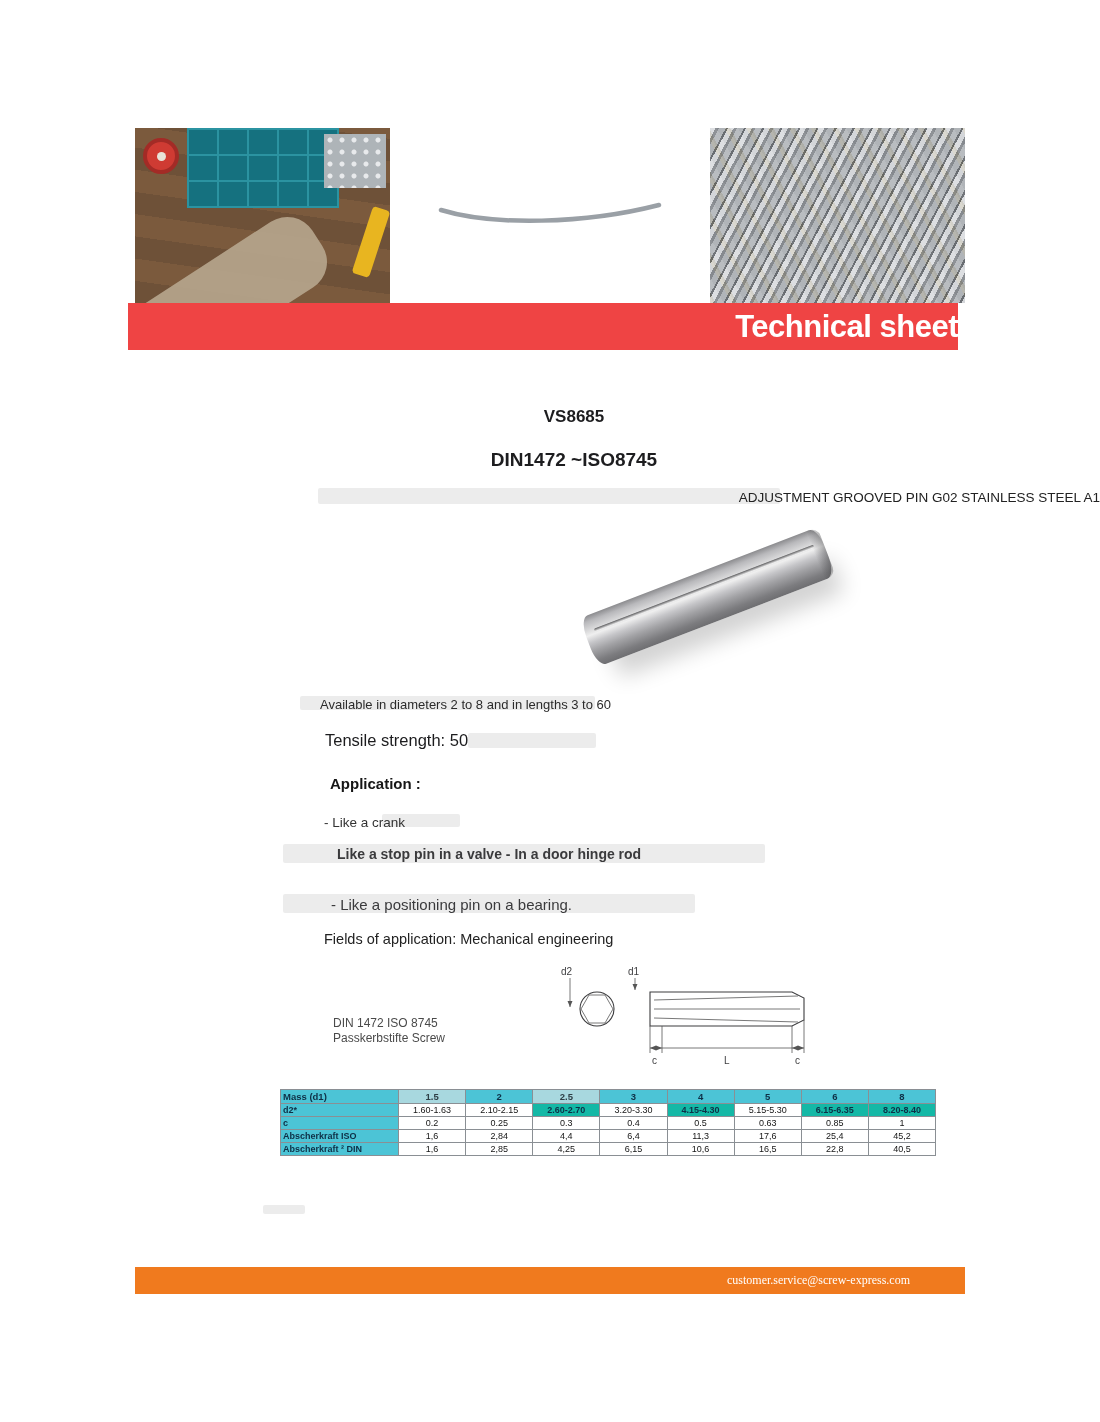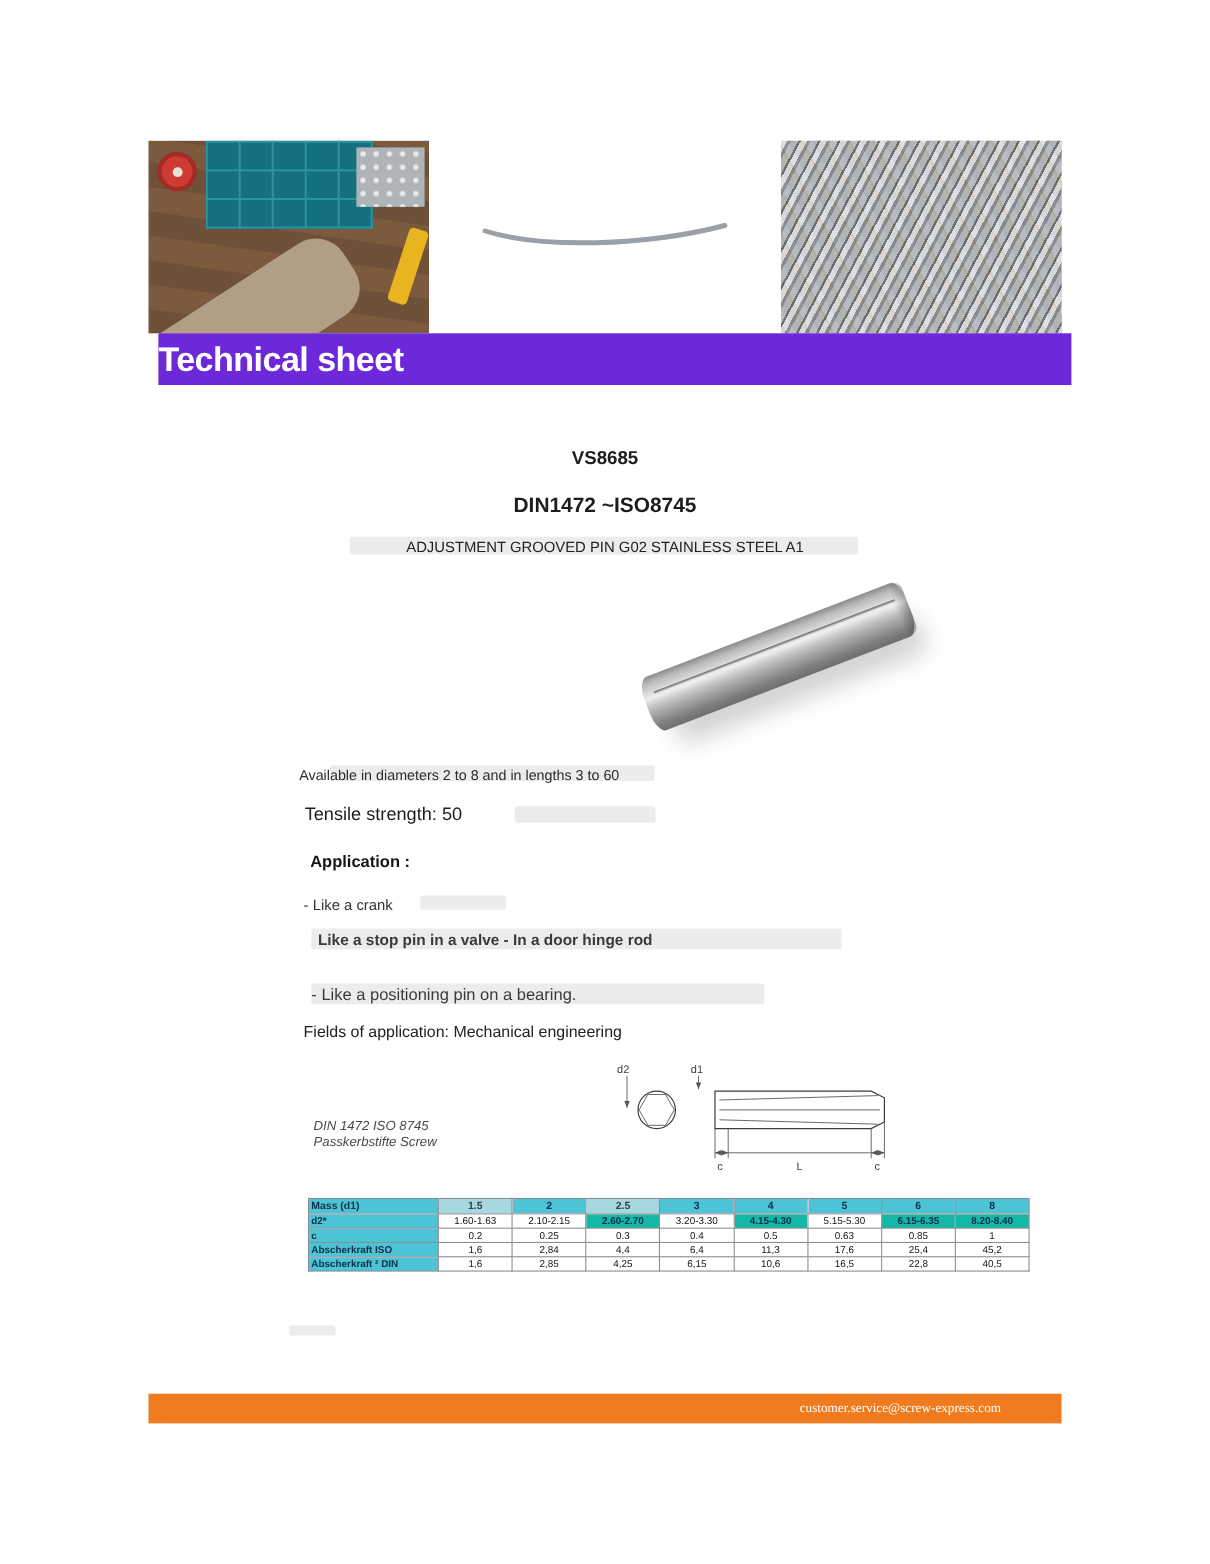--- a/index.html
+++ b/index.html
@@ -30,43 +30,43 @@
       repeating-linear-gradient(118deg, rgba(222,224,227,.85) 0 5px, rgba(130,134,139,.85) 5px 8px, rgba(180,184,188,.85) 8px 14px, rgba(96,100,105,.85) 14px 16px),
       repeating-linear-gradient(62deg, #c2a85e 0 3px, #8f7a3c 3px 5px, #d5d7da 5px 12px, #9a9ea3 12px 19px);
   }
   .logo-area { flex:1; background:#fff; display:flex; flex-direction:column; align-items:center; justify-content:center; }
   .logo-line { white-space:nowrap; line-height:1; }
   .logo-screw { font-size:37px; font-weight:bold; color:#56575b; letter-spacing:-1px; }
   .logo-express { font-size:31px; font-weight:bold; font-style:italic; color:#ef8b1c; letter-spacing:-0.5px; }
   .swoosh { margin-top:-4px; }
 
   
-  .title-bar { position:absolute; left:144px; top:303px; width:830px; height:47px; background:#6d28d9;
-    text-align:left; }
+  .title-bar { position:absolute; left:128px; top:303px; width:830px; height:47px; background:#ef4444;
+    text-align:right; }
   .title-bar span { display:inline-block; line-height:47px; font-size:31px; font-weight:bold; color:#fff; letter-spacing:-0.5px; }
   .footer-bar { position:absolute; left:135px; top:1267px; width:830px; height:27px; background:#f07a1e;
     text-align:right; padding-right:55px; }
   .footer-bar span { line-height:27px; font-size:12px; font-weight:normal; color:#fff; font-family:"Liberation Serif", serif; }
 
   
   .smudge { position:absolute; background:#ececec; border-radius:2px; }
 
   
-  .t-abs { position:absolute; white-space:nowrap; }
+  .t-abs { position:absolute; white-space:nowrap;padding-left:48px; }
   .h-code { left:0; right:0; top:407px; text-align:center; font-size:17px; font-weight:bold; }
   .h-std  { left:0; right:0; top:449px; text-align:center; font-size:19px; font-weight:bold; }
-  .h-name { left:0; right:0; top:490px; text-align:center; font-size:13.5px; color:#222; }
+  .h-name { left:0; right:0; top:490px; text-align:right; font-size:13.5px; color:#222; }
   .p-avail { left:272px; top:697px; font-size:13px; color:#2b2b2b; }
   .p-tensile { left:277px; top:731px; font-size:16.5px; color:#1c1c1e; }
   .p-apph { left:282px; top:775px; font-size:15px; font-weight:bold; color:#161616; }
   .p-crank { left:276px; top:815px; font-size:13.5px; color:#333; }
   .p-stop  { left:289px; top:846px; font-size:14px; color:#3a3a3c;font-weight:bold; }
   .p-pos   { left:283px; top:896px; font-size:15px; color:#3a3a3c; }
   .p-fields{ left:276px; top:931px; font-size:14.5px; color:#222; }
-  .d-caption { left:285px; top:1016px; font-size:12px; color:#4a4a4a; line-height:15px; white-space:nowrap;font-style:italic; }
+  .d-caption { left:285px; top:1016px; font-size:12px; color:#4a4a4a; line-height:15px; white-space:nowrap; }
 
   
   .pin-wrap { position:absolute; left:555px; top:505px; width:310px; height:185px; }
   .pin { position:absolute; left:25px; top:66px; width:255px; height:52px;
     border-radius:9px / 20px;
     transform:rotate(-21deg);
     background: linear-gradient(to bottom,
       #8b8b8e 0%, #b9b9bc 12%, #dededf 30%, #efefef 38%,
       #c6c6c9 52%, #a2a2a5 68%, #7c7c7f 88%, #6e6e71 100%);
     box-shadow: 10px 26px 22px -8px rgba(0,0,0,.18);

